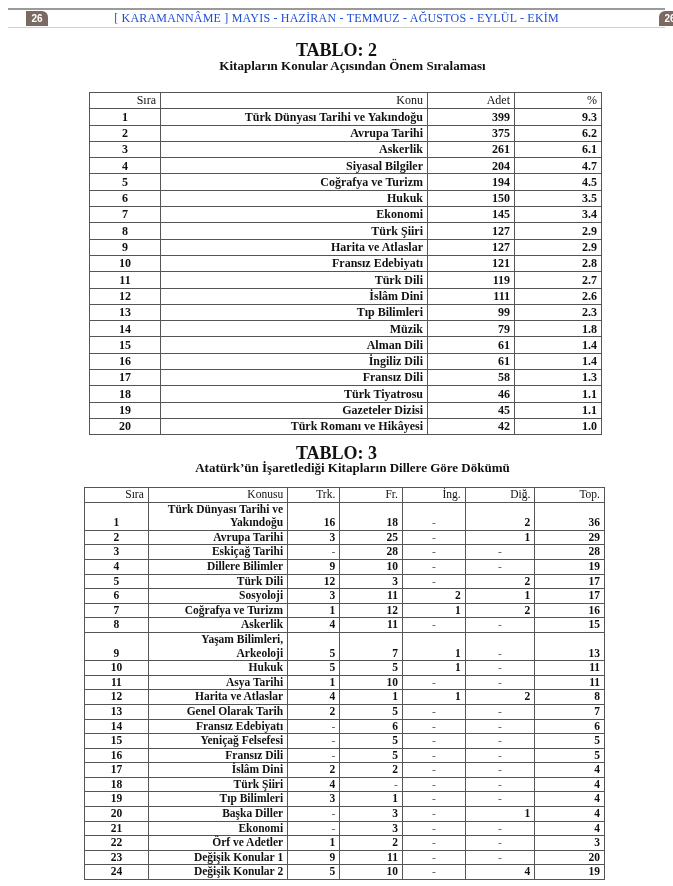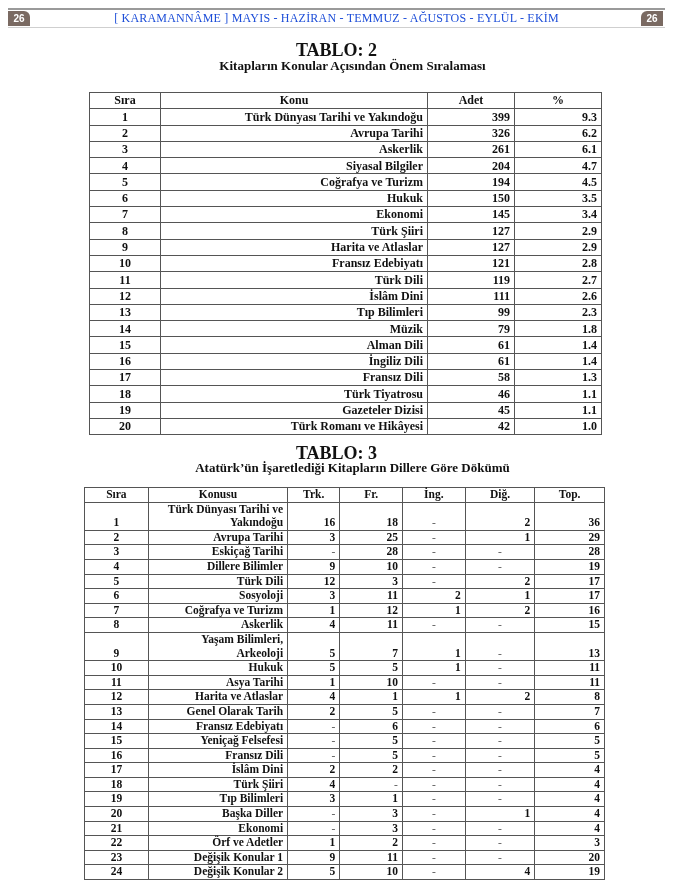--- a/index.html
+++ b/index.html
@@ -3,33 +3,33 @@
 <meta charset="utf-8">
 <style>
   html, body { margin: 0; padding: 0; background: #ffffff; }
   body { width: 673px; height: 886px; position: relative; overflow: hidden;
          font-family: "Liberation Serif", "DejaVu Serif", serif; color: #111; }
 
   .header { position: absolute; left: 8px; top: 8px; width: 657px; height: 17px;
             border-top: 2px solid #9a9a9a; border-bottom: 1px solid #cfcfcf; }
   .badge { position: absolute; top: 11px; height: 15px; width: 22px; background: #7a6a62;
            color: #fff; font-family: "Liberation Sans", sans-serif; font-weight: bold;
-           font-size: 10px; line-height: 15px; text-align: center; }
+           font-size: 10px; line-height: 15px; text-align: center; margin-left: 18px; }
   .badge.left { left: 8px; border-top-right-radius: 6px; }
   .badge.right { left: 641px; border-top-left-radius: 6px; }
   .header-title { position: absolute; left: 0; width: 673px; top: 11px; text-align: center;
                   font-size: 12px; color: #1d4ed8; letter-spacing: 0.2px; }
 
   .tbl-caption { position: absolute; left: 0; width: 673px; text-align: center; font-weight: bold; }
   .cap-num { font-size: 18px; }
   .cap-sub { font-size: 13px; padding-left: 16px; }
 
   table { border-collapse: collapse; position: absolute; font-weight: bold; font-size: 12px; }
   td, th { border: 1px solid #555; padding: 0 4px; line-height: 14.5px; height: 14.5px; }
-  th { font-weight: bold; text-align: center; }
+  th { font-weight: normal; text-align: right; }
   .c { text-align: center; }
   .r { text-align: right; }
   .l { text-align: right; }
   .dash { font-weight: normal; color: #666; }
 
   #t2 { left: 89px; top: 92px; width: 513px; }
   #t2 td, #t2 th { height: 15.3px; }
   #t3 { left: 84px; top: 487px; width: 521px; font-size: 11.5px; }
   #t3 td, #t3 th { height: 13.6px; line-height: 13.6px; }
   #t3 td.wrap { line-height: 13.6px; }
@@ -58,21 +58,21 @@
   <tbody id="t2-body">
       <tr>
         <td class="c">1</td>
         <td class="l">Türk Dünyası Tarihi ve Yakındoğu</td>
         <td class="r">399</td>
         <td class="r">9.3</td>
       </tr>
       <tr>
         <td class="c">2</td>
         <td class="l">Avrupa Tarihi</td>
-        <td class="r">326</td>
+        <td class="r">375</td>
         <td class="r">6.2</td>
       </tr>
       <tr>
         <td class="c">3</td>
         <td class="l">Askerlik</td>
         <td class="r">261</td>
         <td class="r">6.1</td>
       </tr>
       <tr>
         <td class="c">4</td>

